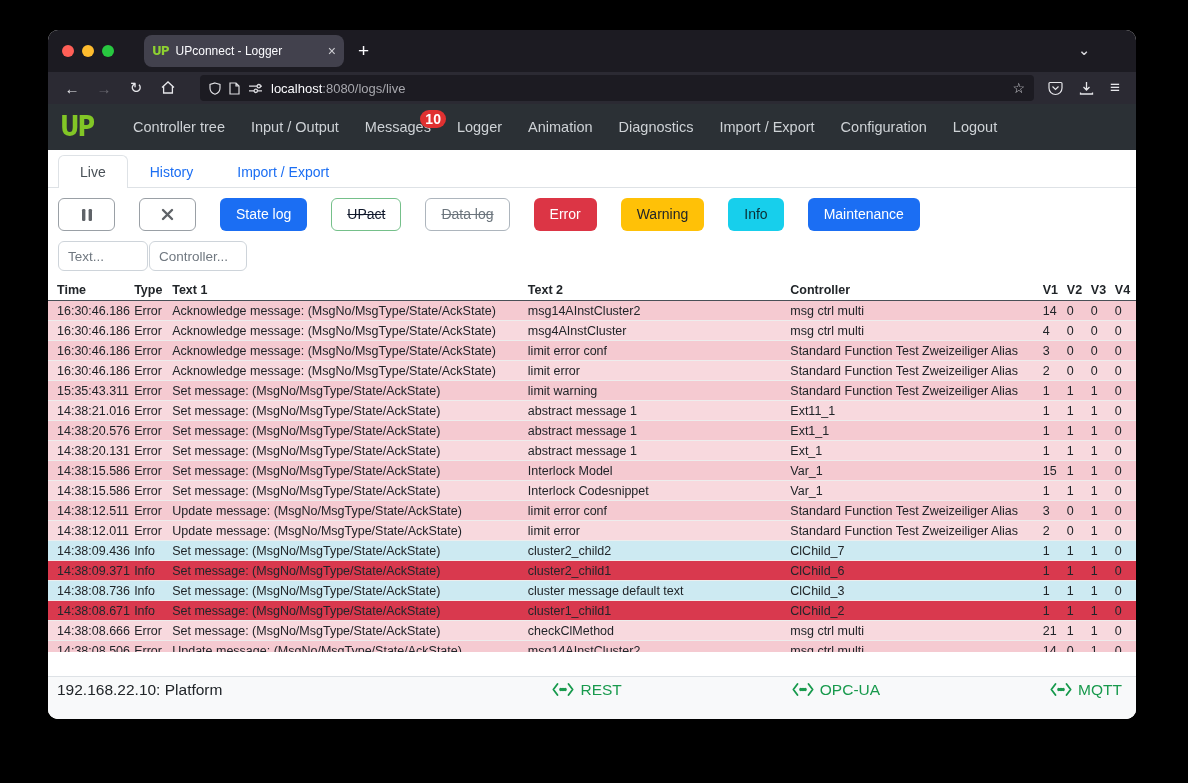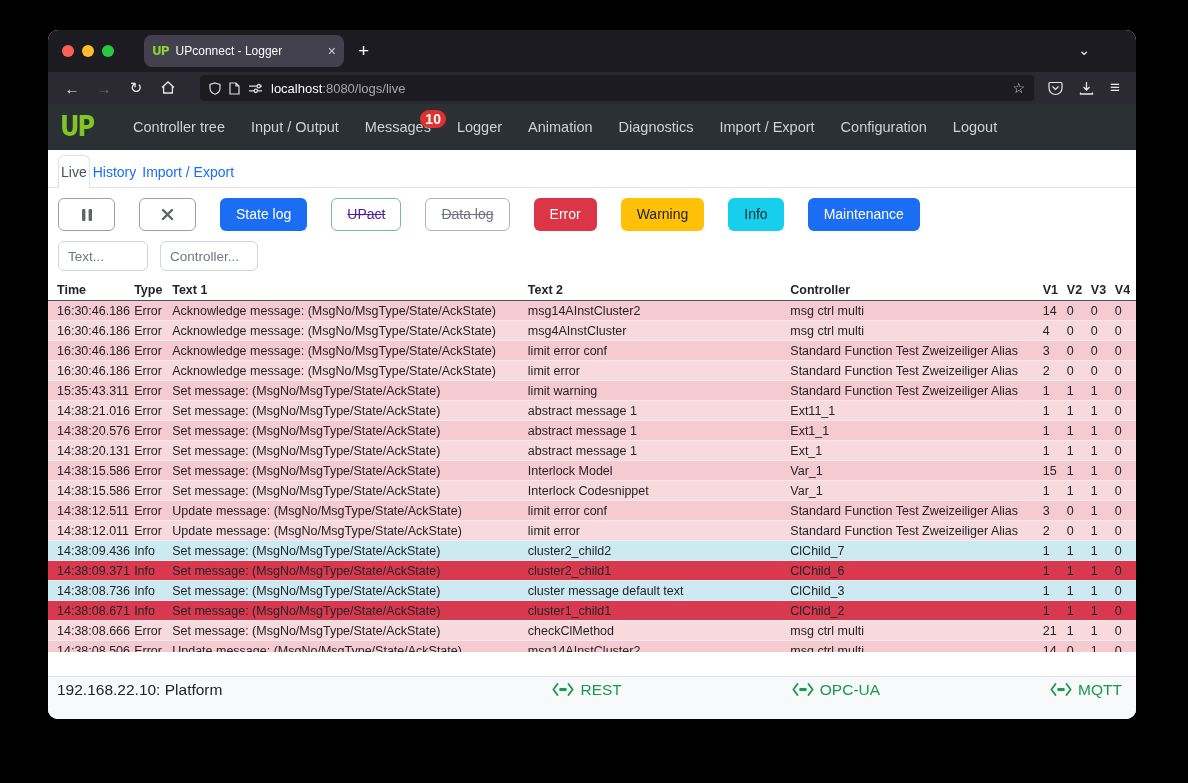--- a/index.html
+++ b/index.html
@@ -38,34 +38,34 @@
   
   .appnav{height:46px;background:#2b3035;display:flex;align-items:center;flex:none;padding:0 12px;gap:26px;}
   .logo{color:#82c626;font-weight:900;font-size:24px;letter-spacing:-2px;font-family:"DejaVu Sans",sans-serif;
     transform:scaleY(1.15);margin-right:14px;}
   .appnav a{color:#ced2d6;font-size:14.5px;text-decoration:none;position:relative;white-space:nowrap;}
   .badge{position:absolute;top:-9px;right:-15px;background:var(--badge-red);color:#fff;font-size:14px;font-weight:700;
     border-radius:999px;padding:2px 5px;line-height:1;}
   
   .content{flex:1;background:#fff;display:flex;flex-direction:column;overflow:hidden;}
   .viewtabs{height:38px;display:flex;align-items:flex-end;border-bottom:1px solid #dee2e6;padding-left:10px;flex:none;}
-  .vtab{padding:8px 2px;font-size:14px;color:var(--accent-blue);border:1px solid transparent;border-bottom:none;
+  .vtab{padding:8px 21px;font-size:14px;color:var(--accent-blue);border:1px solid transparent;border-bottom:none;
     border-radius:6px 6px 0 0;margin-bottom:-1px;white-space:nowrap;}
   .vtab.active{background:#fff;border-color:#dee2e6;color:#495057;}
   .btnrow{display:flex;gap:24px;padding:10px 10px 8px 10px;align-items:center;flex:none;}
   .btn{font-size:14px;padding:7px 15px;border-radius:6px;border:1px solid transparent;display:flex;align-items:center;
     justify-content:center;white-space:nowrap;line-height:1.2;}
   .btn-iconbox{background:#fff;border-color:#9aa0a6;width:57px;height:33px;}
   .btn-primary{background:var(--accent-blue);color:#fff;}
-  .btn-outline-success{background:#fff;border-color:#75c08a;color:#4c1d95;text-decoration:line-through;}
+  .btn-outline-success{background:#fff;border-color:#75c08a;color:#0f172a;text-decoration:line-through;}
   .btn-outline-secondary{background:#fff;border-color:#adb5bd;color:#6c757d;text-decoration:line-through;}
   .btn-danger{background:var(--error-red);color:#fff;}
   .btn-warning{background:var(--warning-yellow);color:#212529;}
   .btn-info{background:var(--info-cyan);color:#0b2e33;}
-  .filterrow{display:flex;gap:12px;padding:2px 10px 9px 10px;flex:none;}
+  .filterrow{display:flex;gap:1px;padding:2px 10px 9px 10px;flex:none;}
   .filter{height:30px;border:1px solid #ced4da;border-radius:6px;font-size:13.5px;padding:0 9px;color:#495057;
     font-family:"Liberation Sans",sans-serif;}
   .filter::placeholder{color:#707880;}
   .f-text{width:90px;} .f-ctrl{width:98px;}
   
   .tablewrap{flex:1;overflow:hidden;}
   table{width:100%;border-collapse:collapse;table-layout:fixed;font-size:12.5px;color:#212529;}
   th{font-weight:700;text-align:left;padding:3px 2px;border-bottom:1px solid #495057;font-size:12.5px;}
   th:first-child,td:first-child{padding-left:9px;}
   td{padding:2.5px 2px;border-bottom:1px solid rgba(0,0,0,.07);white-space:nowrap;overflow:hidden;height:18.8px;}

